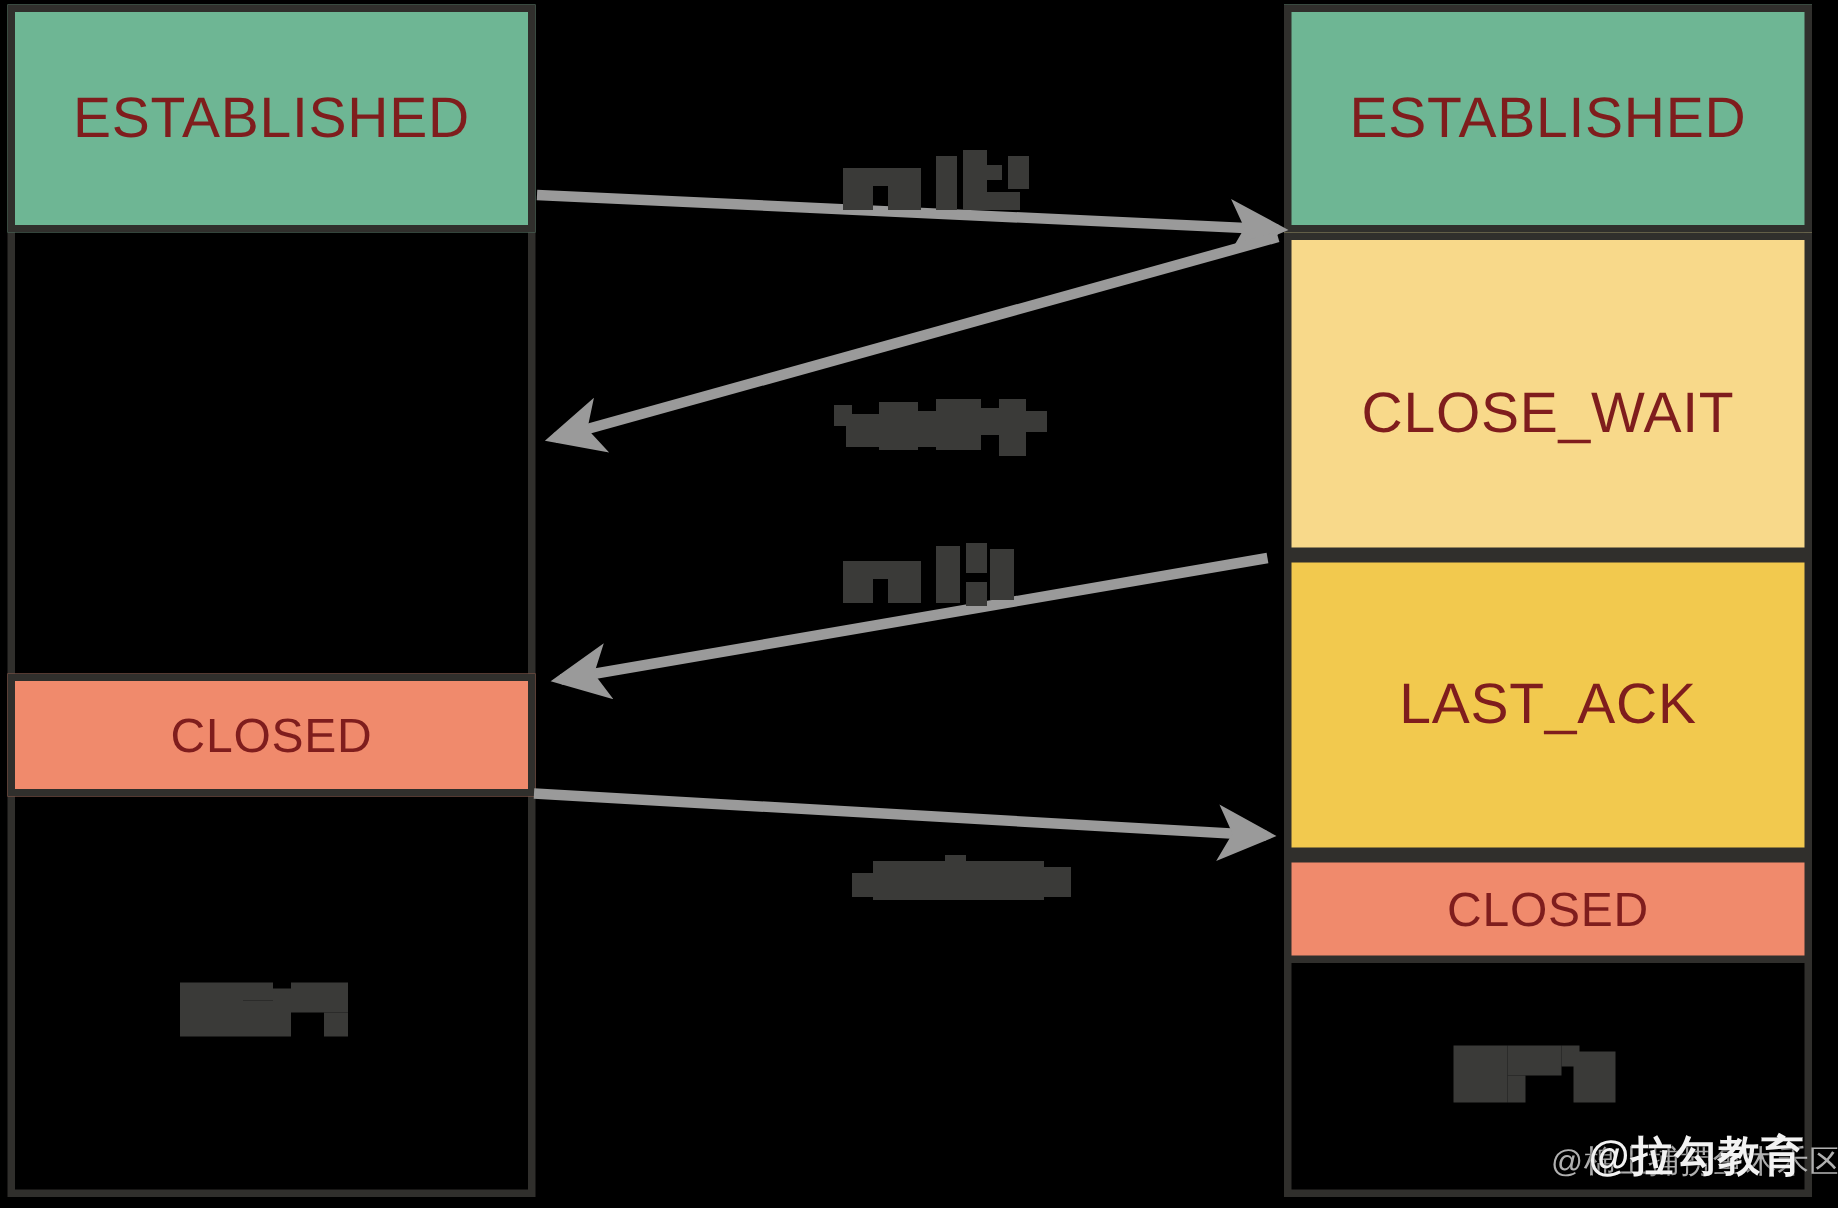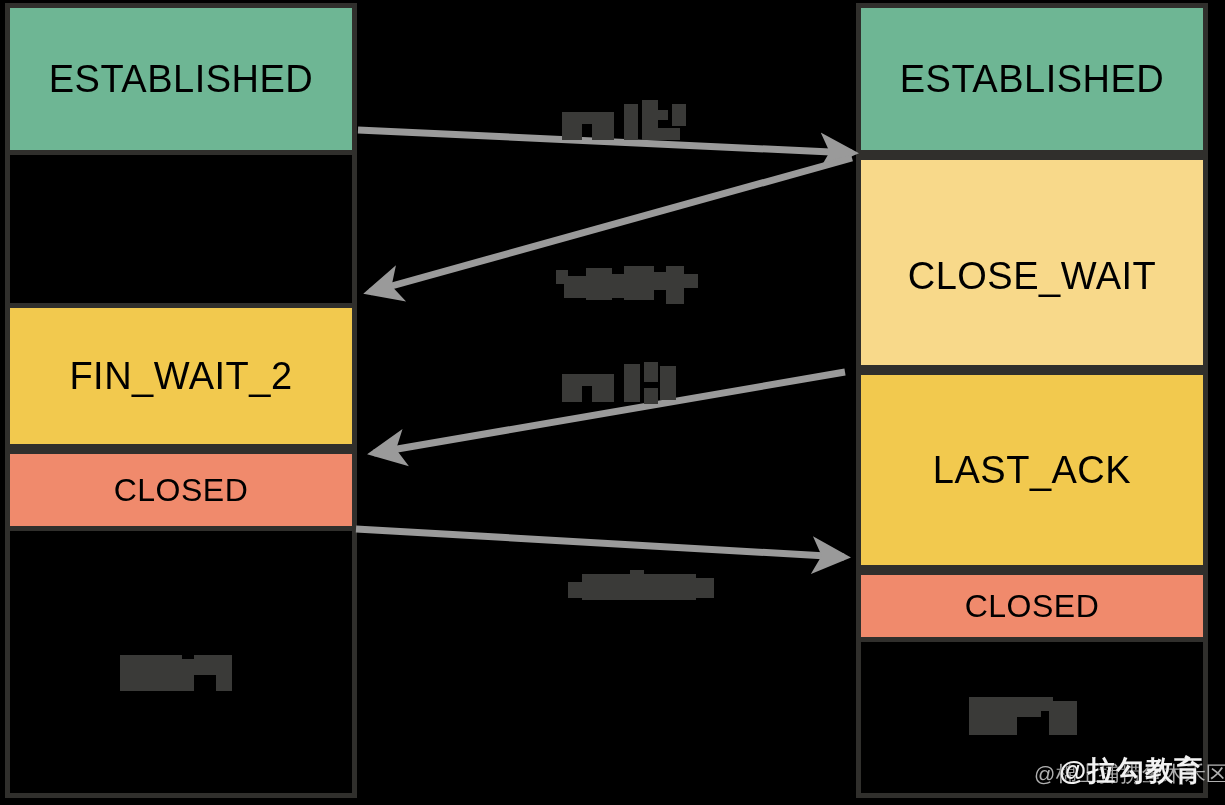--- a/index.html
+++ b/index.html
@@ -29,21 +29,21 @@
   #right-column-frame { left: 856px; top: 3px; width: 352px; height: 795px; }
 
   
   .state-box {
     position: absolute;
     box-sizing: border-box;
     border: 5px solid #302f2c;
     display: flex;
     align-items: center;
     justify-content: center;
-    color: #000000;
+    color: #7f1d1d;
     letter-spacing: 0.5px;
     white-space: nowrap;
   }
   .state-label {
     display: block;
     line-height: 1;
   }
 
   
   #arrow-layer {
@@ -92,23 +92,20 @@
 <div id="canvas">
 
   <div class="column-frame" id="left-column-frame"></div>
   <div class="column-frame" id="right-column-frame"></div>
 
   <div class="state-box" id="left-state-established" style="left:5px; top:3px; width:352px; height:152px; background:#6eb694;">
     <span class="state-label" style="font-size:38px;">ESTABLISHED</span>
   </div>
 
 
-  <div class="state-box" id="left-state-fin-wait-2" style="left:5px; top:303px; width:352px; height:146px; background:#f2c94e;">
-    <span class="state-label" style="font-size:38px;">FIN_WAIT_2</span>
-  </div>
 
   <div class="state-box" id="left-state-closed" style="left:5px; top:449px; width:352px; height:82px; background:#f08a6c;">
     <span class="state-label" style="font-size:32px;">CLOSED</span>
   </div>
 
   <div class="state-box" id="right-state-established" style="left:856px; top:3px; width:352px; height:152px; background:#6eb694;">
     <span class="state-label" style="font-size:38px;">ESTABLISHED</span>
   </div>
 
   <div class="state-box" id="right-state-close-wait" style="left:856px; top:155px; width:352px; height:215px; background:#f8d98a;">

